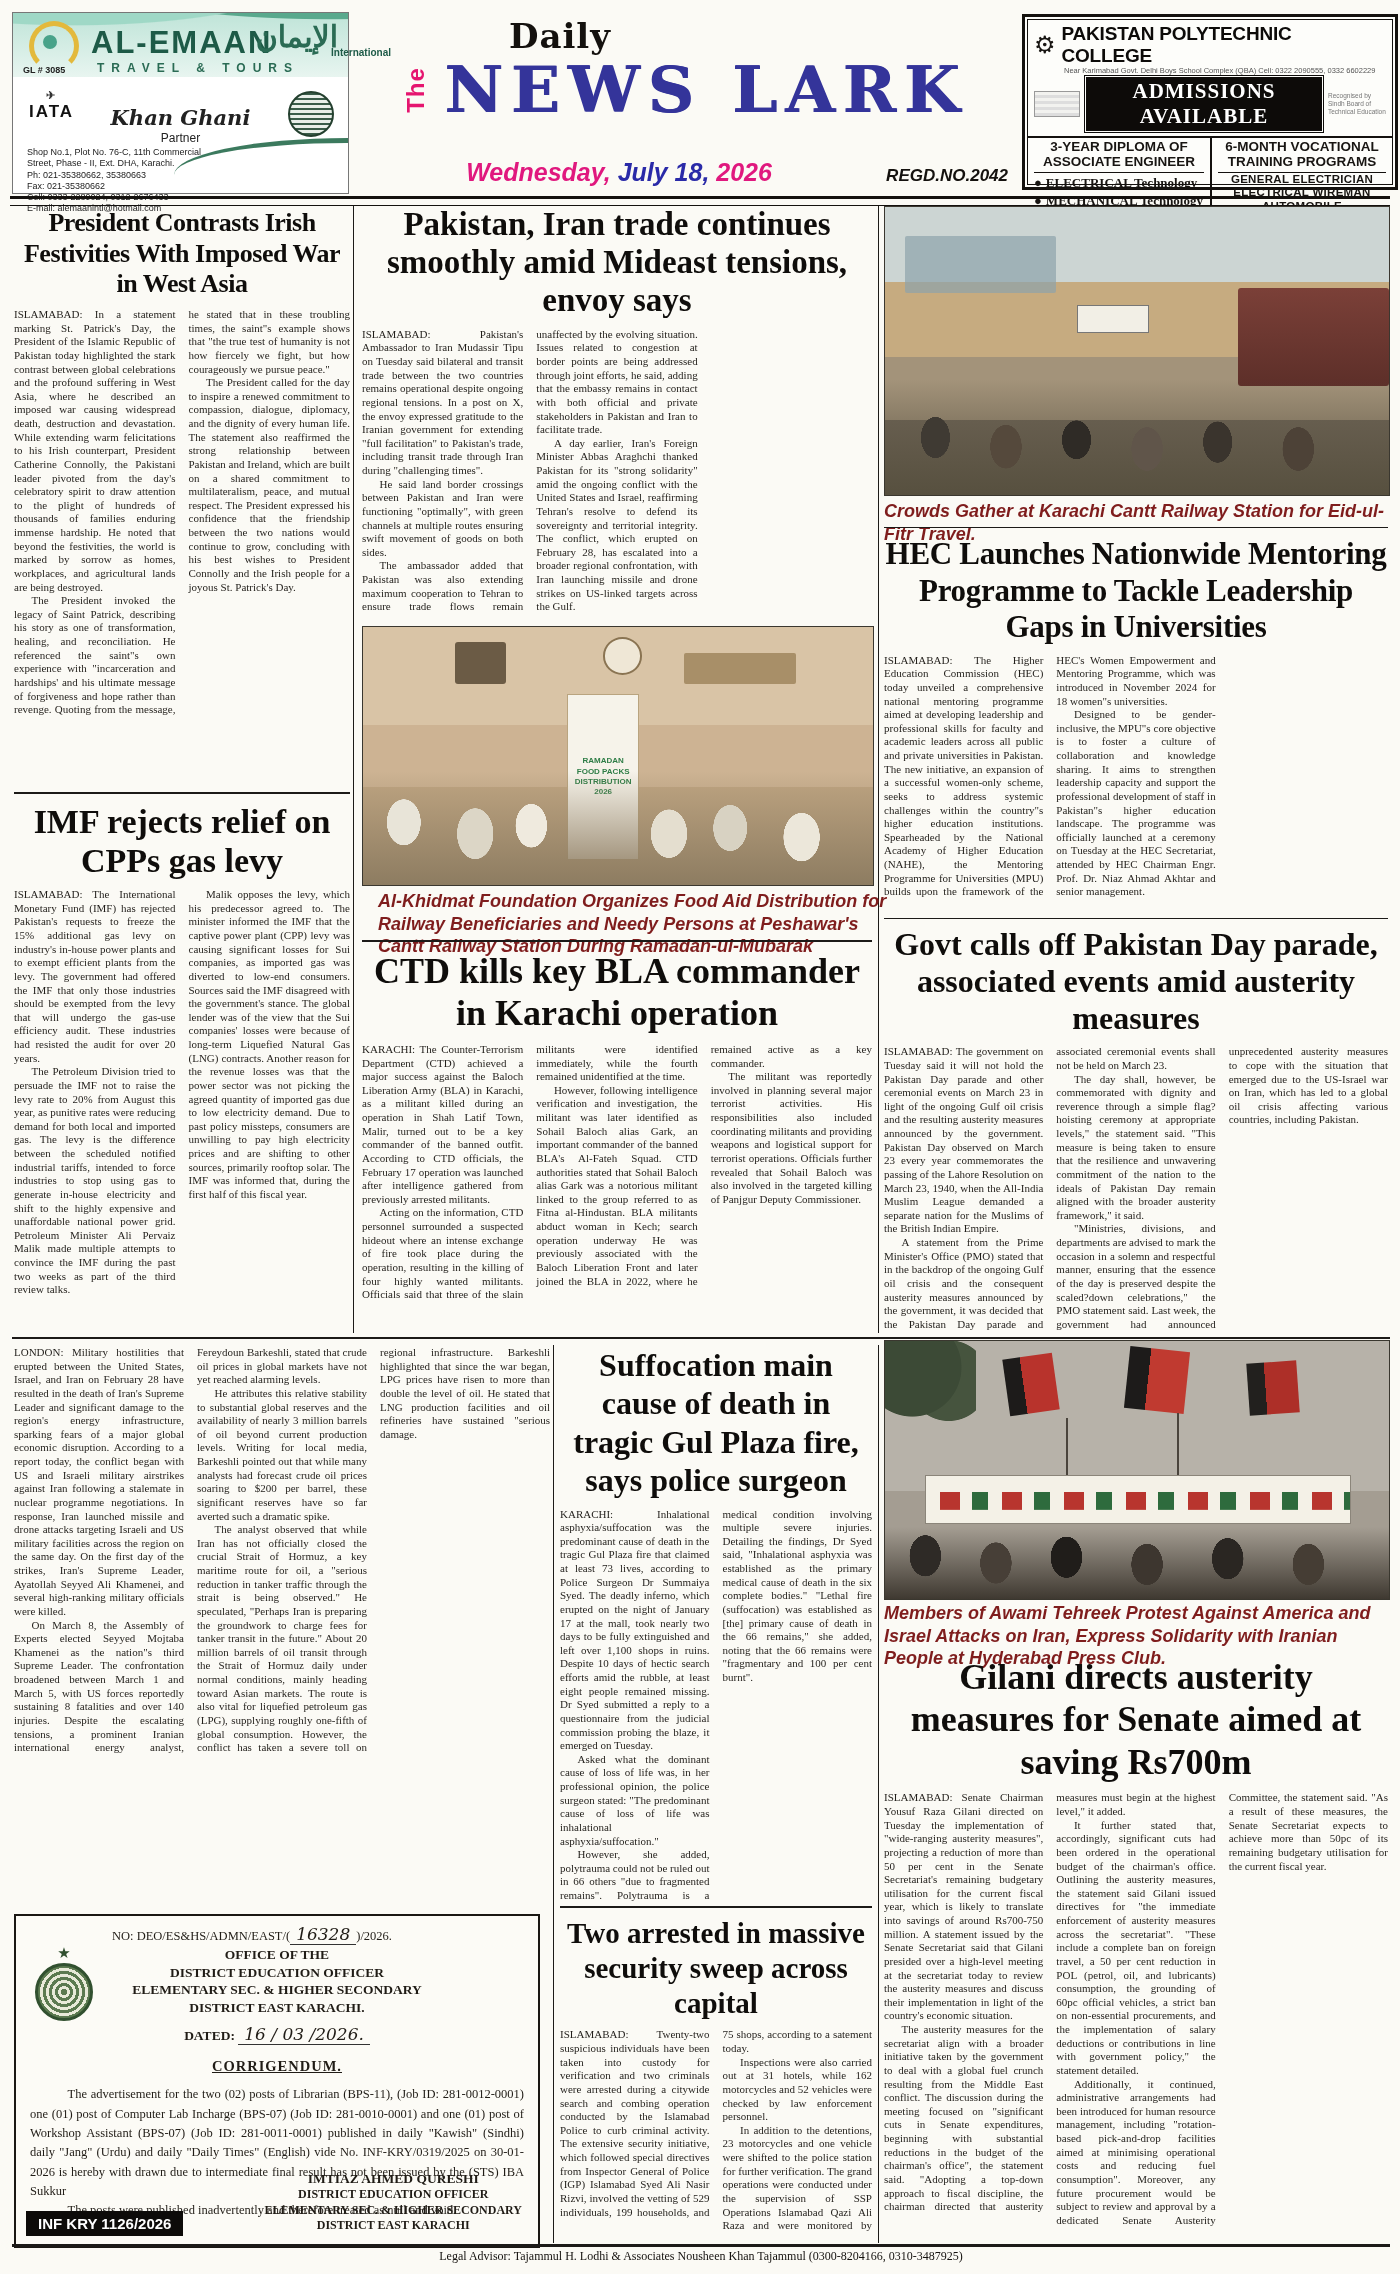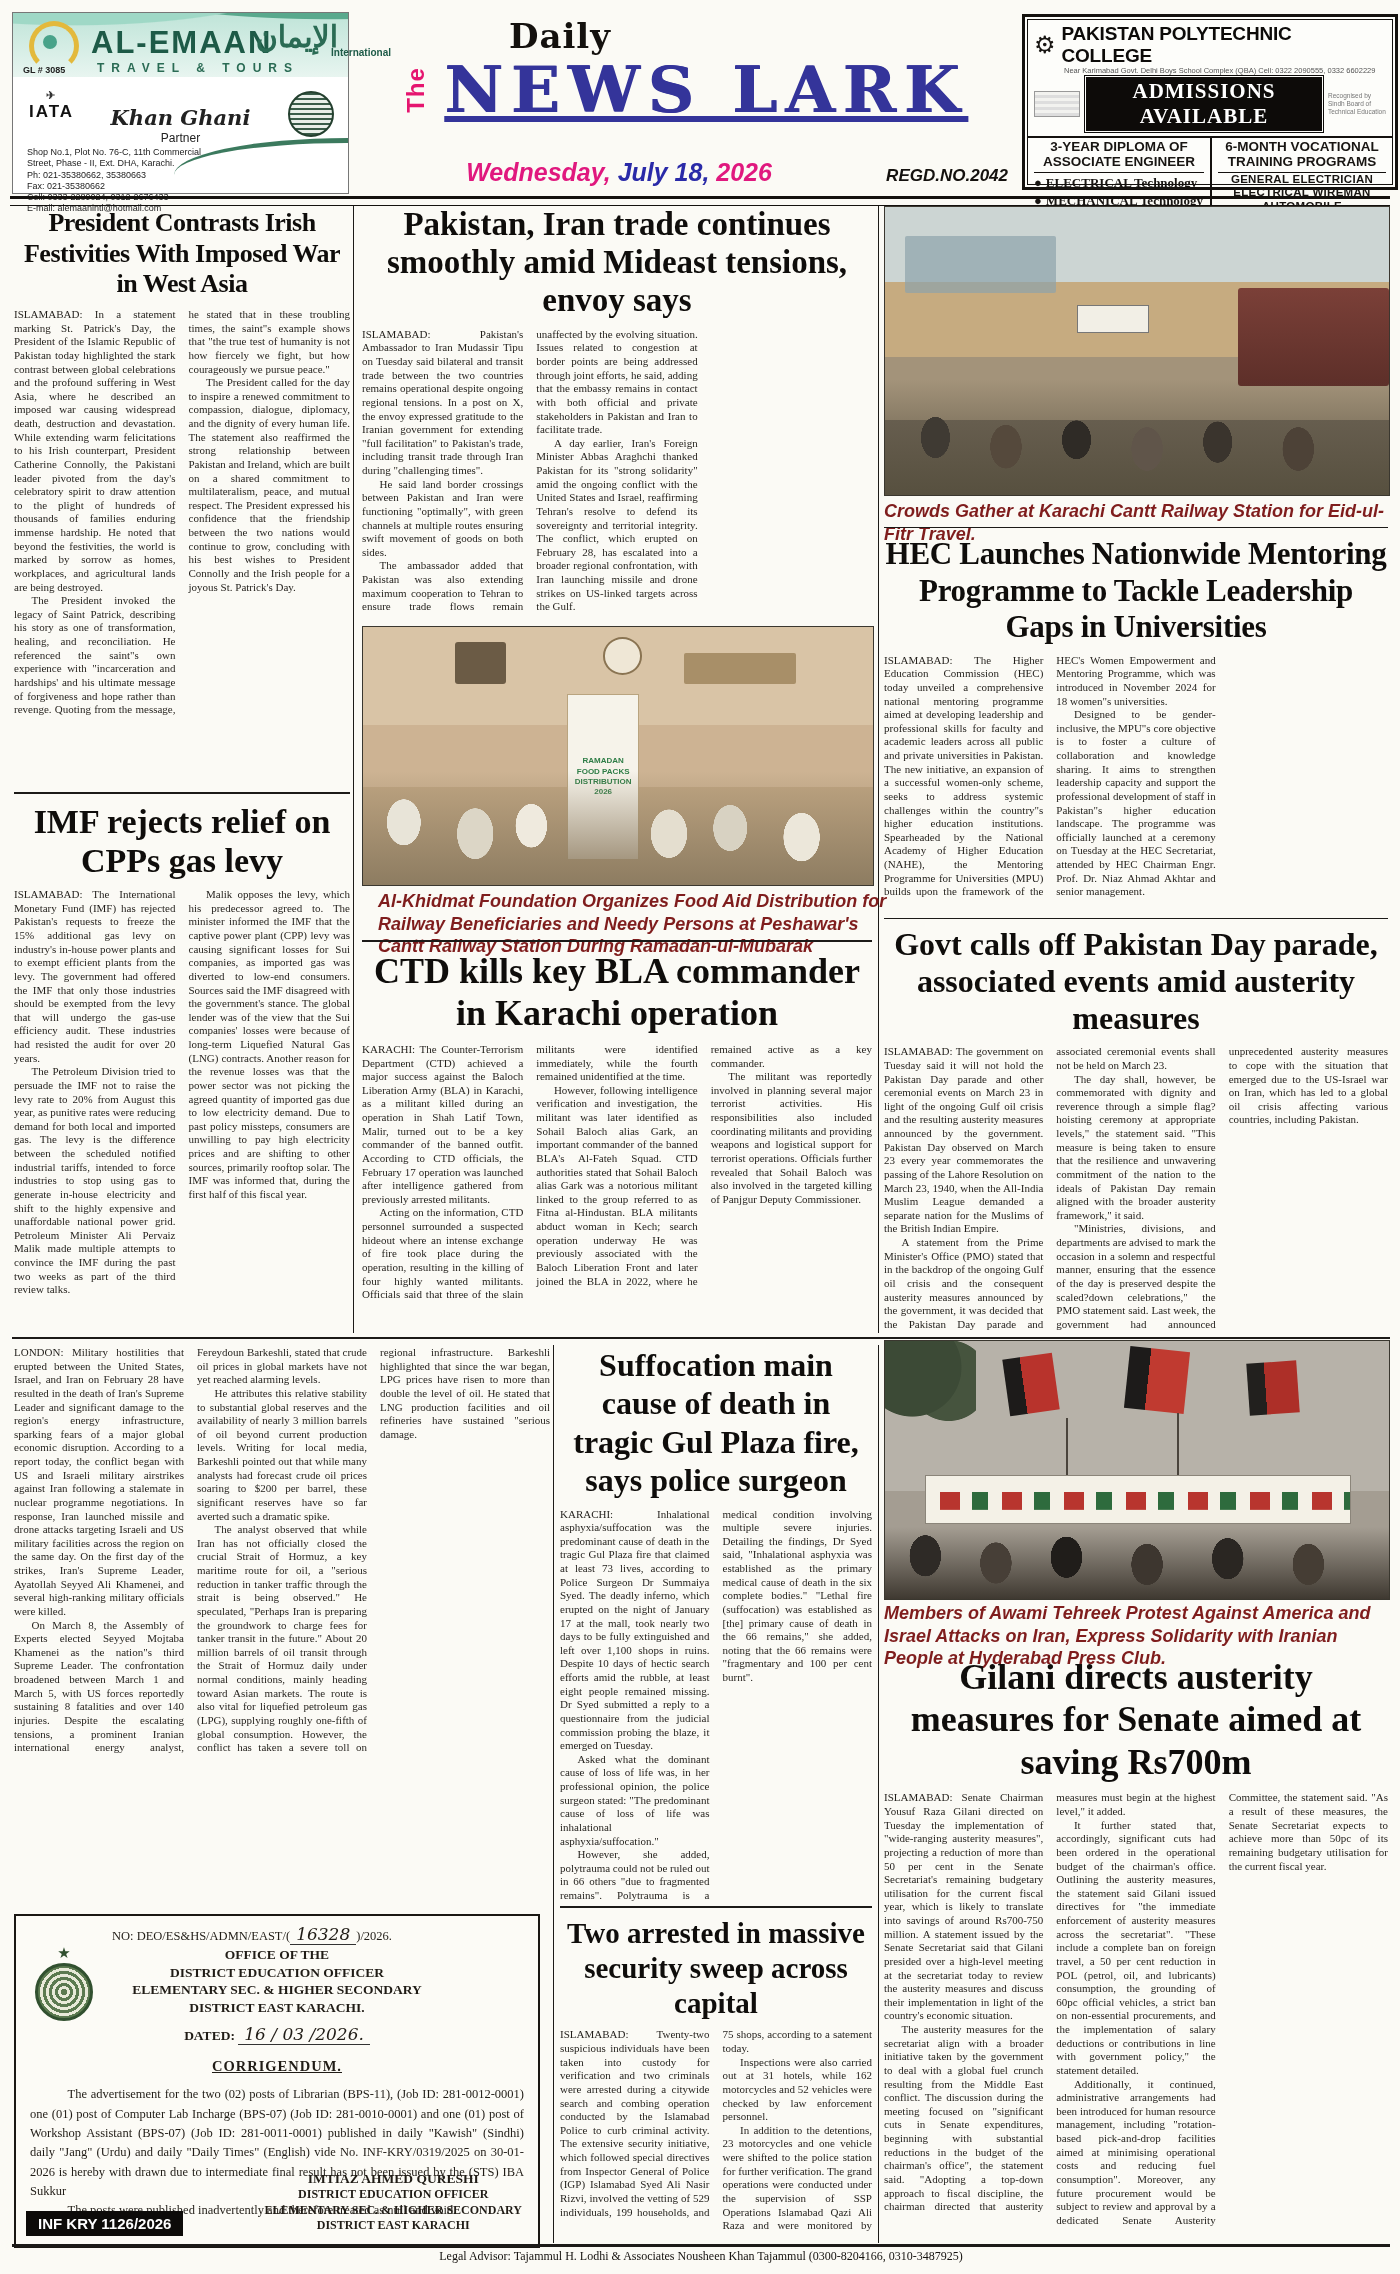--- a/index.html
+++ b/index.html
@@ -14,21 +14,21 @@
   .body-text p:first-child{text-indent:0;}
   .cols-2{column-count:2;column-gap:13px;}
   .cols-3{column-count:3;column-gap:13px;}
   .caption{font-family:"Liberation Sans",sans-serif;font-weight:700;font-style:italic;font-size:18px;line-height:1.25;color:#7f1d1d;}
   .photo{position:absolute;border:1px solid #3a372f;overflow:hidden;}
 
   
   .mast-daily{font-family:"DejaVu Serif",serif;font-weight:700;font-size:34px;letter-spacing:1px;color:#14110e;transform:translateX(-120px);}
   .mast-row{display:flex;align-items:center;justify-content:center;gap:6px;margin-top:-4px;}
   .mast-the{display:inline-block;transform:rotate(-90deg);font-family:"Liberation Sans",sans-serif;font-weight:700;font-size:24px;color:#e5156f;letter-spacing:1px;}
-  .mast-title{font-family:"DejaVu Serif",serif;font-weight:700;font-size:64px;color:#34349a;letter-spacing:8px;text-shadow:1px 0 #34349a;text-decoration:underline;}
+  .mast-title{font-family:"DejaVu Serif",serif;font-weight:700;font-size:64px;color:#34349a;letter-spacing:8px;text-shadow:1px 0 #34349a;}
   .date-row{display:flex;align-items:baseline;}
   .date-text{font-family:"Liberation Sans",sans-serif;font-weight:700;font-style:italic;font-size:25px;flex:1;text-align:center;}
   .regd{font-family:"Liberation Sans",sans-serif;font-weight:700;font-style:italic;font-size:17px;color:#14110e;}
 
   
   .travel{border:1px solid #777;background:#fff;}
   .trav-wave{position:absolute;left:0;top:0;right:0;height:64px;
      background:radial-gradient(140% 170% at 18% -70%, #9fd8c6 0 52%, transparent 53%),
                 radial-gradient(160% 150% at 95% -60%, #59a98d 0 46%, transparent 47%),
                 linear-gradient(#bfe4d8, #e8f5f0);}

